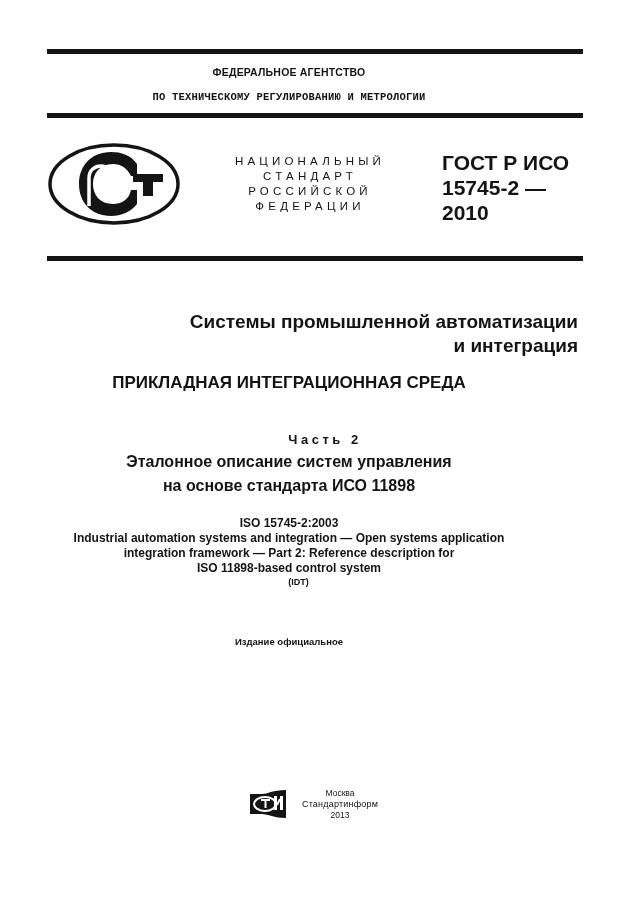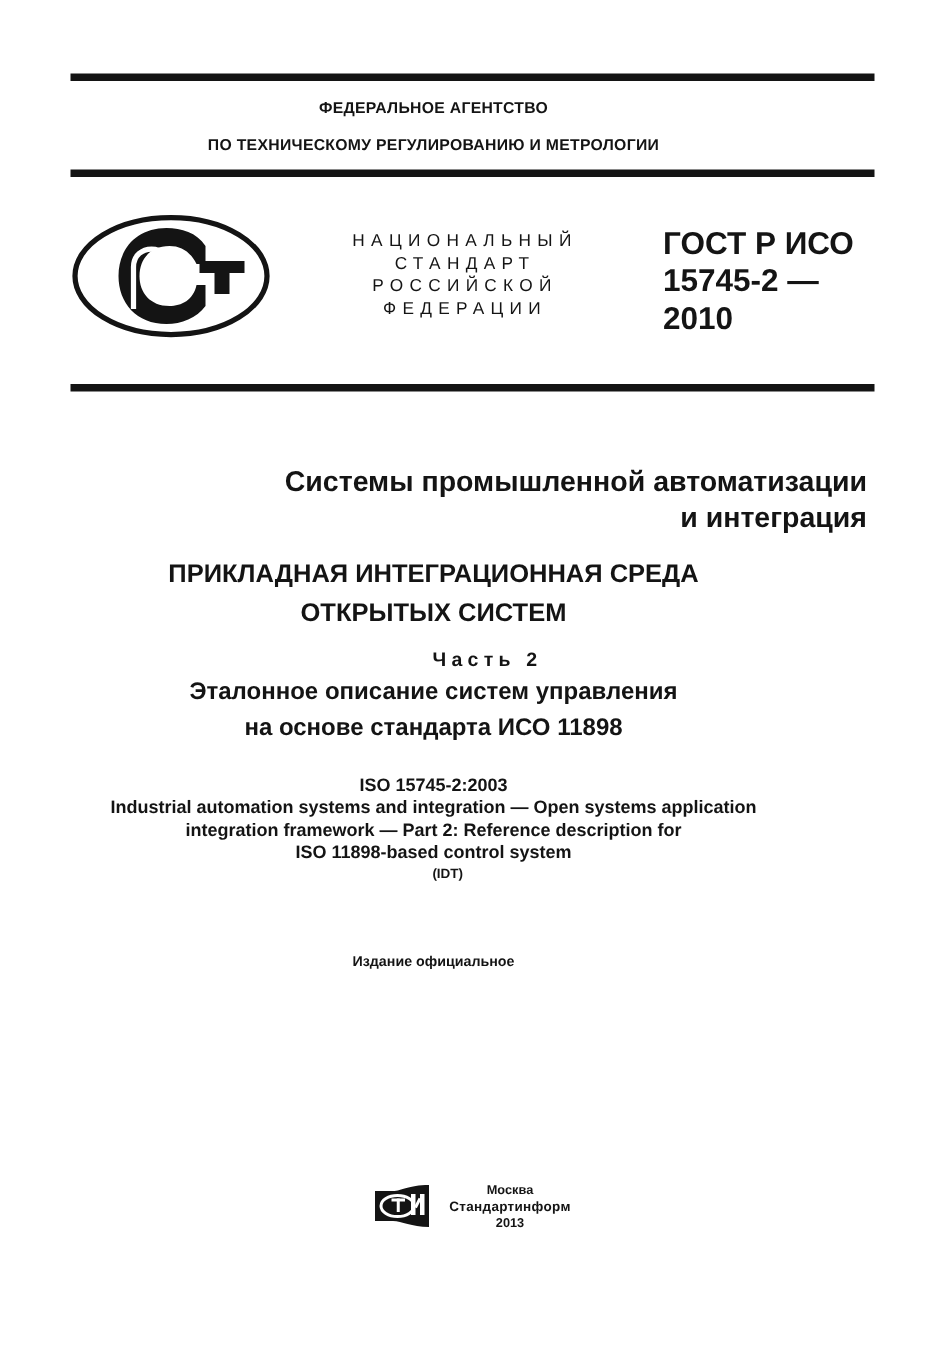--- a/index.html
+++ b/index.html
@@ -92,35 +92,35 @@
     .edition {
       font-size: 9.5px;
       top: 636px;
     }
     .publisher {
       position: absolute;
       left: 298px;
       top: 788px;
       width: 84px;
       text-align: center;
-      font-weight: bold;
+      font-weight: normal;
       font-size: 8.5px;
       line-height: 11px;
       white-space: nowrap;
     }
     .publisher .name { font-size: 9px; letter-spacing: 0.2px; }
     .line { display: block; }
   </style>
 </head>
 <body>
 
 <div class="rule" style="top:49px;"></div>
 
 <div class="center agency" style="top:66px;">ФЕДЕРАЛЬНОЕ АГЕНТСТВО</div>
-<div class="center agency" style="top:91px;">ПО ТЕХНИЧЕСКОМУ РЕГУЛИРОВАНИЮ И МЕТРОЛОГИИ</div>
+<div class="center agency" style="top:91px;font-family:Liberation Mono, monospace;">ПО ТЕХНИЧЕСКОМУ РЕГУЛИРОВАНИЮ И МЕТРОЛОГИИ</div>
 
 <div class="rule" style="top:113px;"></div>
 
 <div class="abs" style="left:47px; top:142px; width:136px; height:86px;">
   <svg width="136" height="86" viewBox="0 0 136 86">
     <ellipse cx="67" cy="42" rx="64" ry="39" fill="none" stroke="#141414" stroke-width="3.5"></ellipse>
 
     <path d="M90 22 C84 13 74 10 64 10 C44 10 32 24 32 42 C32 60 44 74 64 74 C74 74 84 70 90 62 L90 48 L84 48 C82 58 74 62 66 62 C53 62 46 53 46 42 C46 31 53 22 66 22 C74 22 80 26 84 34 L90 34 Z" fill="#141414"></path>
 
     <path d="M42 64 L42 36 C42 28 48 24 54 24 C61 24 66 29 66 35 C66 42 60 46 54 46 C50 46 48 44 48 42" fill="none" stroke="#ffffff" stroke-width="3.5"></path>
@@ -145,21 +145,20 @@
 
 <div class="rule" style="top:256px;"></div>
 
 <div class="center title1">
   <span class="line">Системы промышленной автоматизации</span>
   <span class="line">и интеграция</span>
 </div>
 
 <div class="center title2">
   <span class="line">ПРИКЛАДНАЯ ИНТЕГРАЦИОННАЯ СРЕДА</span>
-  <span class="line">ОТКРЫТЫХ СИСТЕМ</span>
 </div>
 
 <div class="center part">Часть 2</div>
 
 <div class="center title3">
   <span class="line">Эталонное описание систем управления</span>
   <span class="line">на основе стандарта ИСО 11898</span>
 </div>
 
 <div class="center iso-block">

